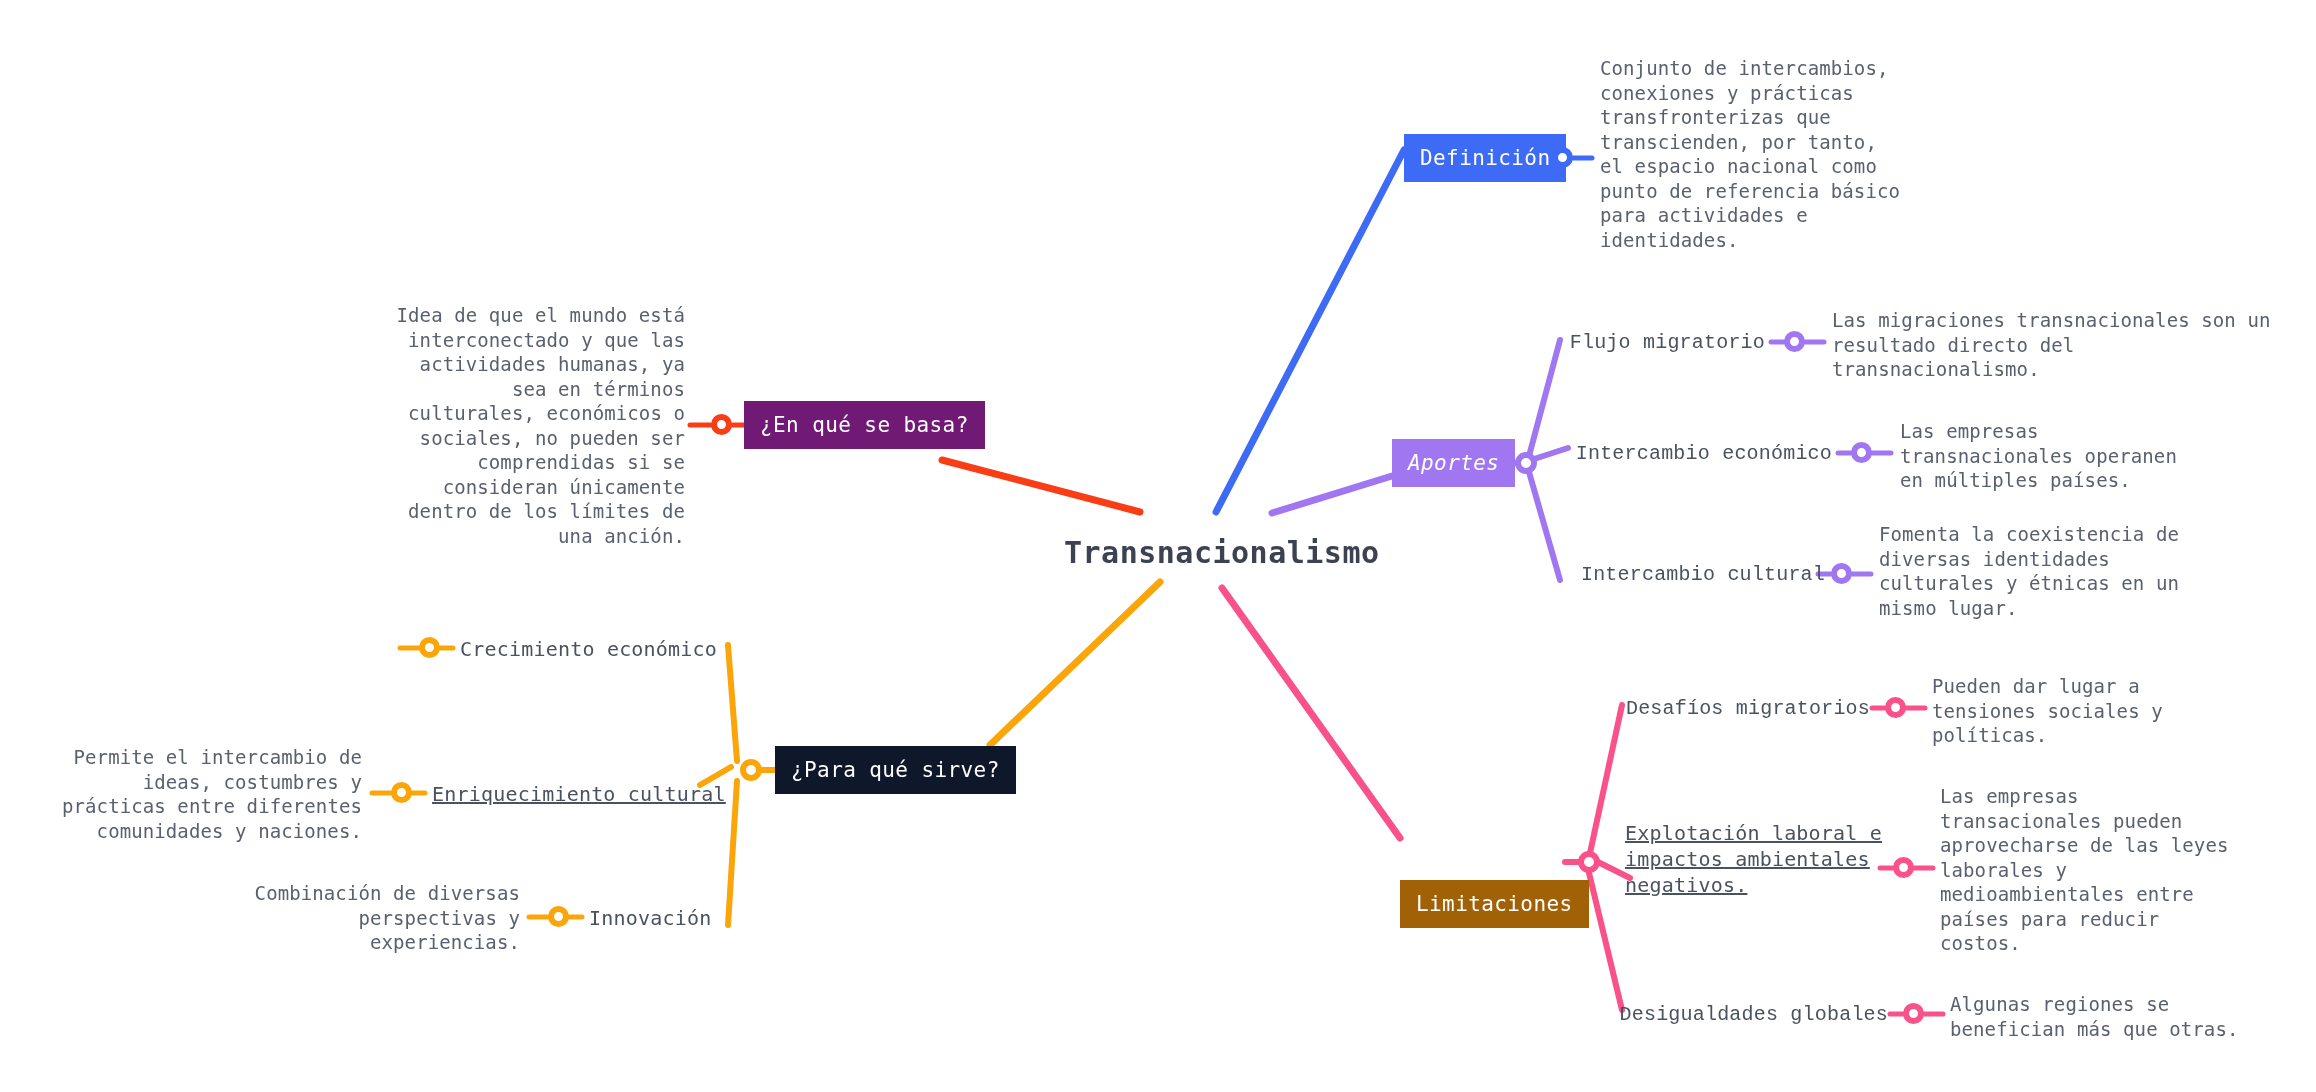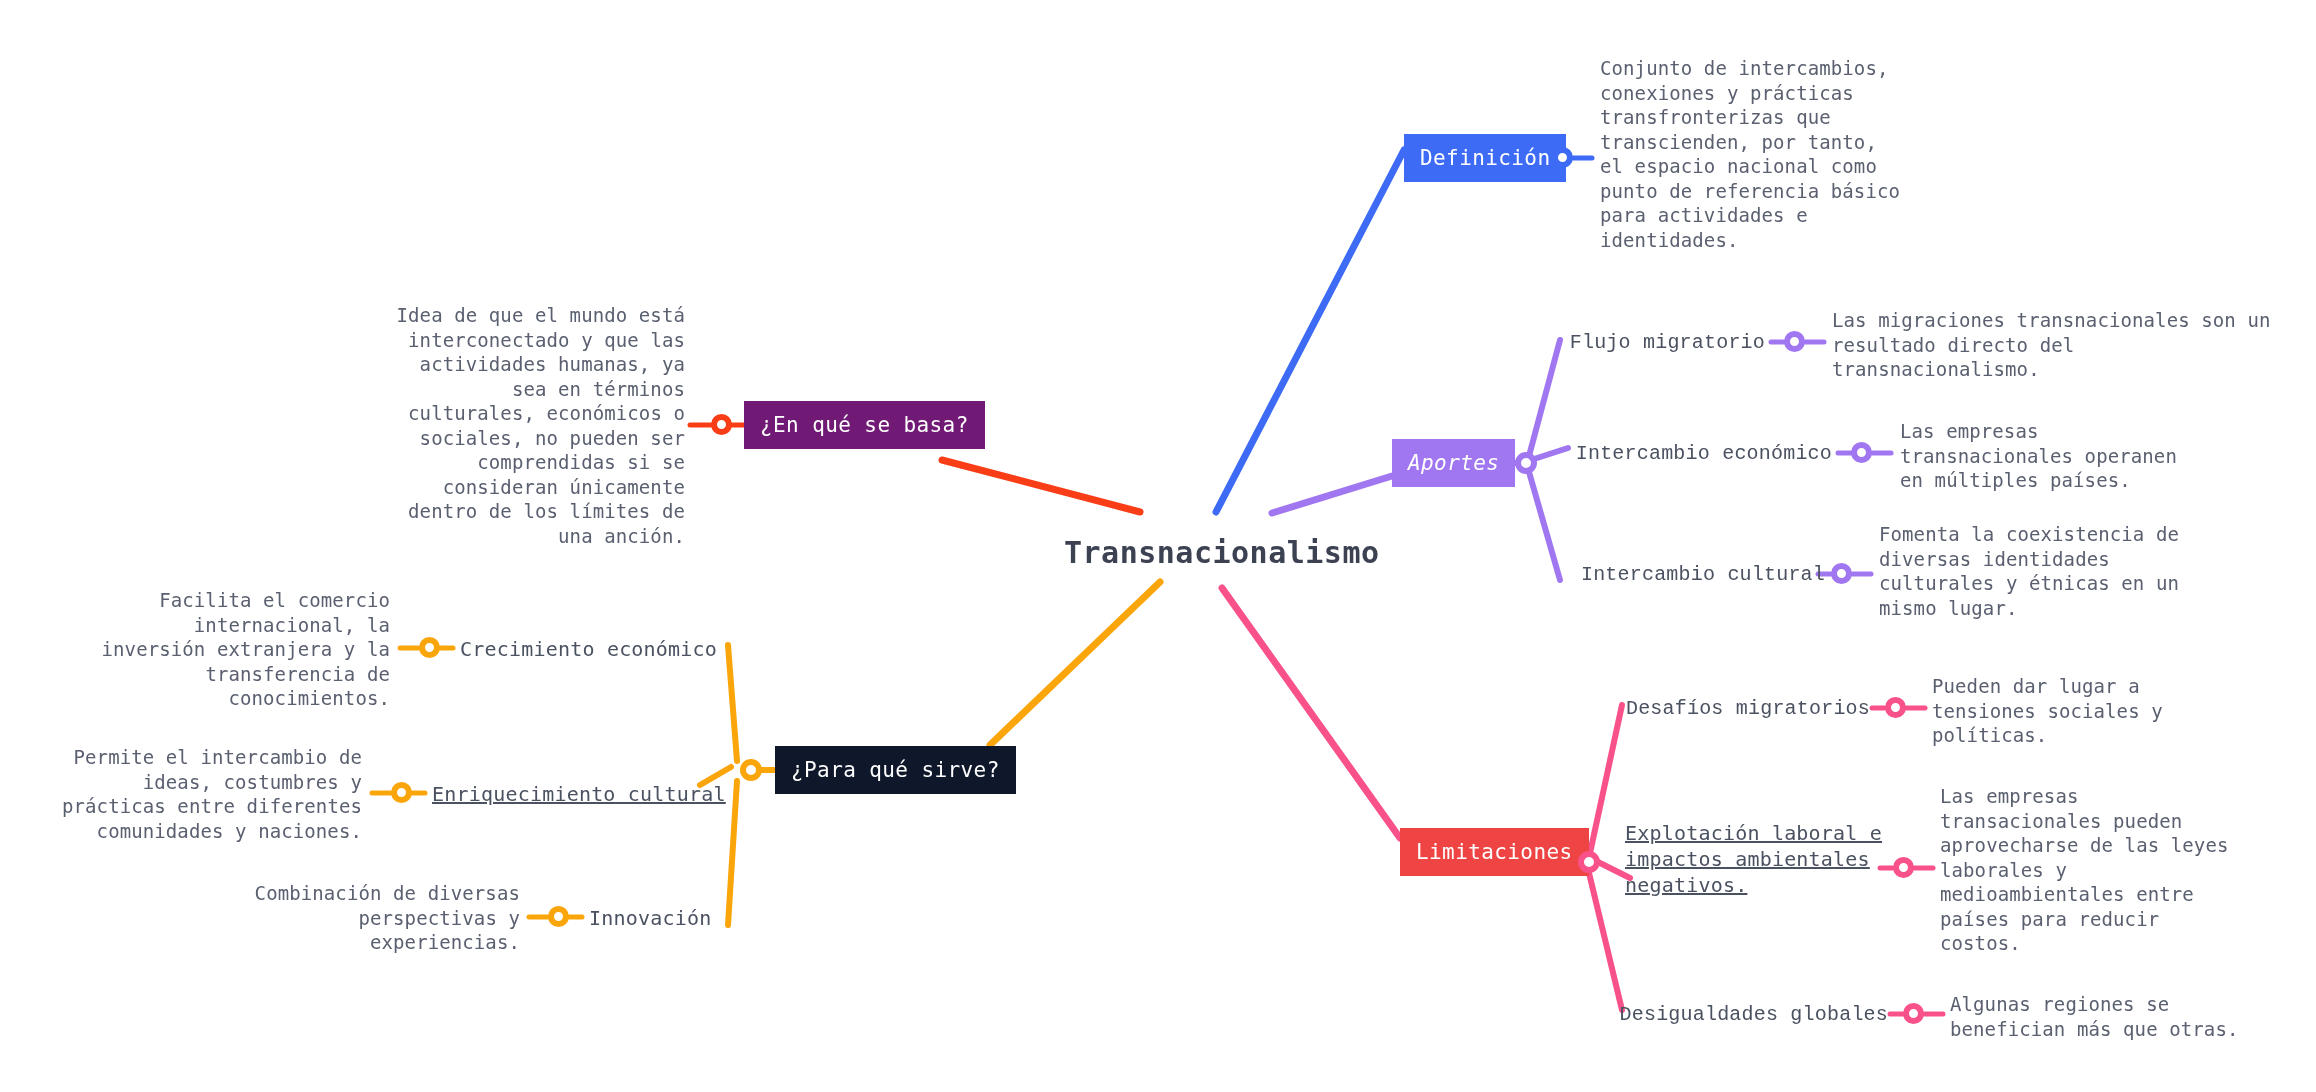--- a/index.html
+++ b/index.html
@@ -127,21 +127,21 @@
   <div class="root-label" style="left:1064px;top:535px;">Transnacionalismo</div>
 
   <div class="topic" style="left:1404px;top:134px;background:#3d6bf5;">
     <span>Definición</span>
   </div>
 
   <div class="topic" style="left:1392px;top:439px;background:#a077f0;font-style:italic;">
     <span>Aportes</span>
   </div>
 
-  <div class="topic" style="left:1400px;top:828px;background:#ef4444;">
+  <div class="topic" style="left:1400px;top:880px;background:#a16207;">
     <span>Limitaciones</span>
   </div>
 
   <div class="topic" style="left:744px;top:401px;background:#701a75;">
     <span>¿En qué se basa?</span>
   </div>
 
   <div class="topic" style="left:775px;top:746px;background:#0f172a;">
     <span>¿Para qué sirve?</span>
   </div>
@@ -215,25 +215,20 @@
 actividades humanas, ya
 sea en términos
 culturales, económicos o
 sociales, no pueden ser
 comprendidas si se
 consideran únicamente
 dentro de los límites de
 una anción.</div>
 
   <div class="sub l" style="left:460px;top:636px;width:340px;">Crecimiento económico</div>
-  <div class="leaf r" style="left:80px;top:588px;width:310px;">Facilita el comercio
-internacional, la
-inversión extranjera y la
-transferencia de
-conocimientos.</div>
 
   <div class="sub l" style="left:432px;top:781px;width:350px;text-decoration:underline;">Enriquecimiento cultural</div>
   <div class="leaf r" style="left:50px;top:745px;width:312px;">Permite el intercambio de
 ideas, costumbres y
 prácticas entre diferentes
 comunidades y naciones.</div>
 
   <div class="sub l" style="left:589px;top:905px;width:250px;">Innovación</div>
   <div class="leaf r" style="left:210px;top:881px;width:310px;">Combinación de diversas
 perspectivas y

